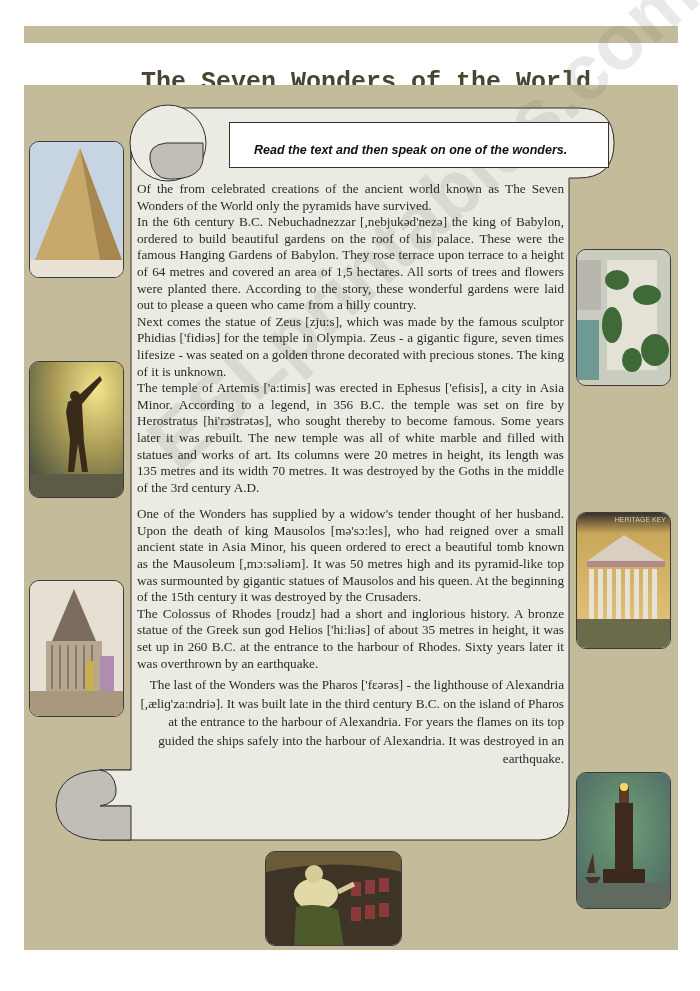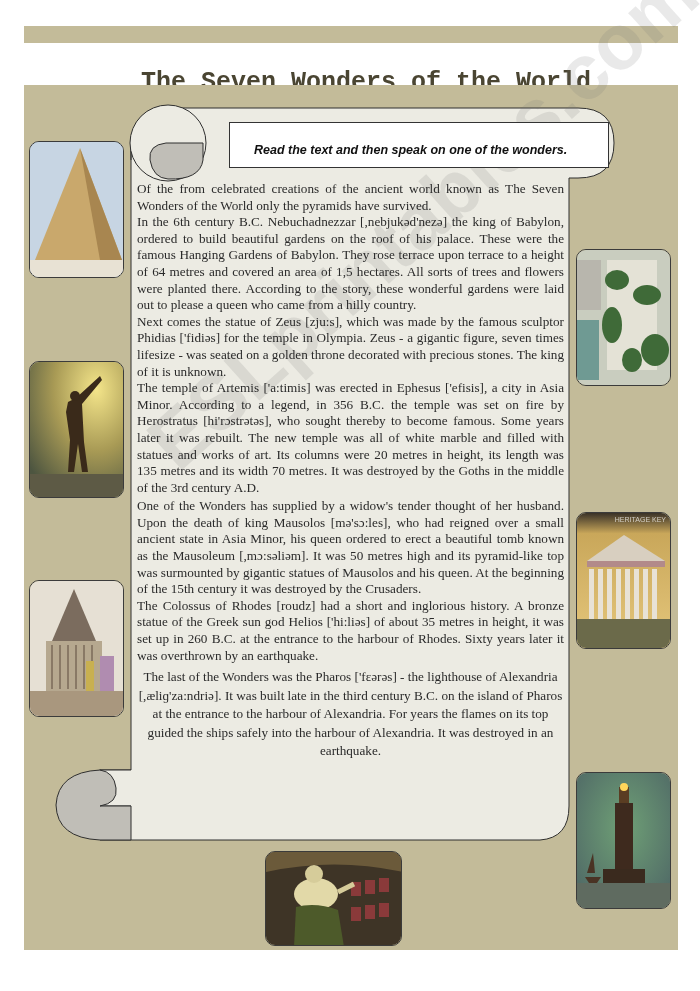--- a/index.html
+++ b/index.html
@@ -8,22 +8,22 @@
   .title { position: absolute; left: 0; top: 52px; width: 700px; text-align: center; font-family: "Liberation Serif", serif; font-weight: bold; font-size: 25px; color: #4a4532; letter-spacing: 0px; }
   .panel { position: absolute; left: 24px; top: 85px; width: 654px; height: 865px; background: #c3bb99; }
 
   .scroll-svg { position: absolute; left: 0; top: 0; width: 700px; height: 991px; }
 
   .instr-box { position: absolute; left: 229px; top: 122px; width: 380px; height: 46px; background: #ffffff; border: 1px solid #333; box-sizing: border-box; padding: 3px 8px; }
   .instr-box p { margin: 16px; font-family: "Liberation Sans", sans-serif; font-style: italic; font-weight: bold; font-size: 12.5px; line-height: 16px; color: #111; }
 
   .body-text { position: absolute; left: 137px; top: 181px; width: 427px; font-family: "Liberation Serif", serif; font-size: 13.2px; line-height: 16.6px; color: #2a2a2a; text-align: justify; }
   .body-text p { margin: 0; }
-  .body-text p.gap { margin-top: 2px; }
-  .body-text p.last { text-align: center; line-height: 18.5px; margin-top: 4px; }
+  .body-text p.gap { margin-top: 10px; }
+  .body-text p.last { text-align: right; line-height: 18.5px; margin-top: 4px; }
 
   .photo { position: absolute; border: 1px solid #3b3b3b; border-radius: 10px; overflow: hidden; box-sizing: border-box; }
   .photo .lbl { position: absolute; left: 4px; bottom: 3px; font-family: "Liberation Sans", sans-serif; font-size: 7px; color: rgba(255,255,255,0.7); }
 
   .watermark { position: absolute; left: 130px; top: 420px; font-family: "Liberation Sans", sans-serif; font-weight: bold; font-size: 78px; color: rgba(120,120,120,0.16); transform: rotate(-42deg); transform-origin: left top; white-space: nowrap; pointer-events: none; }
 </style>
 </head>
 <body>
 
 <div class="top-band"></div>

